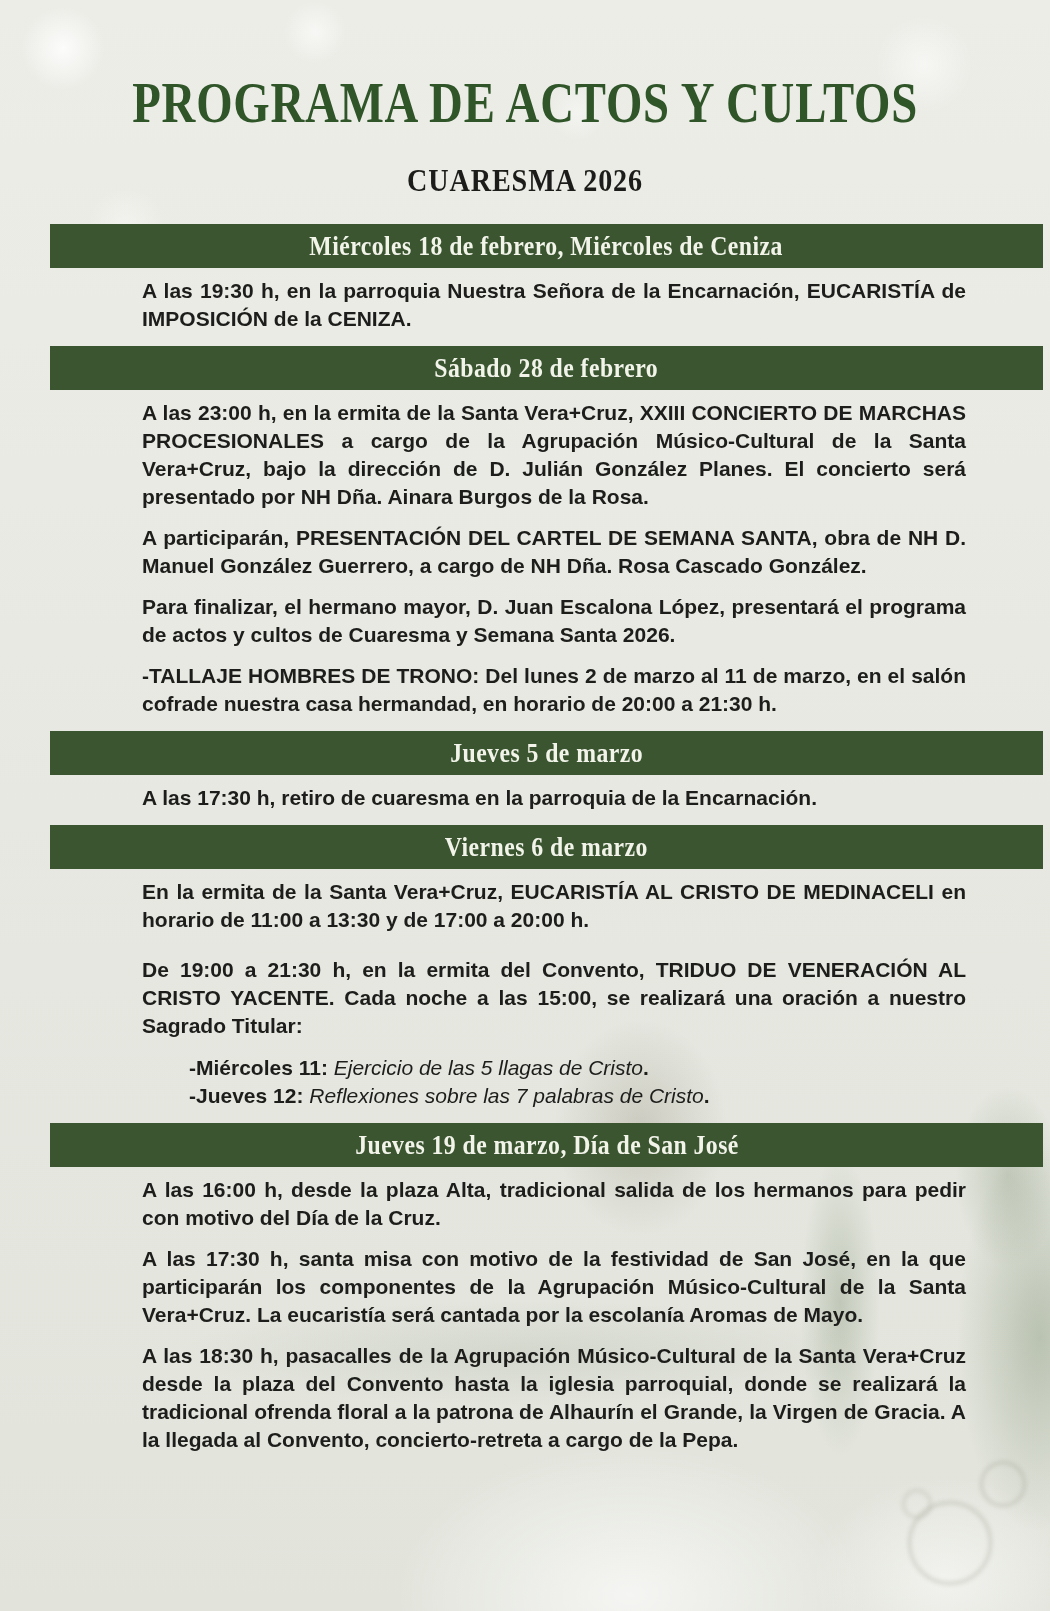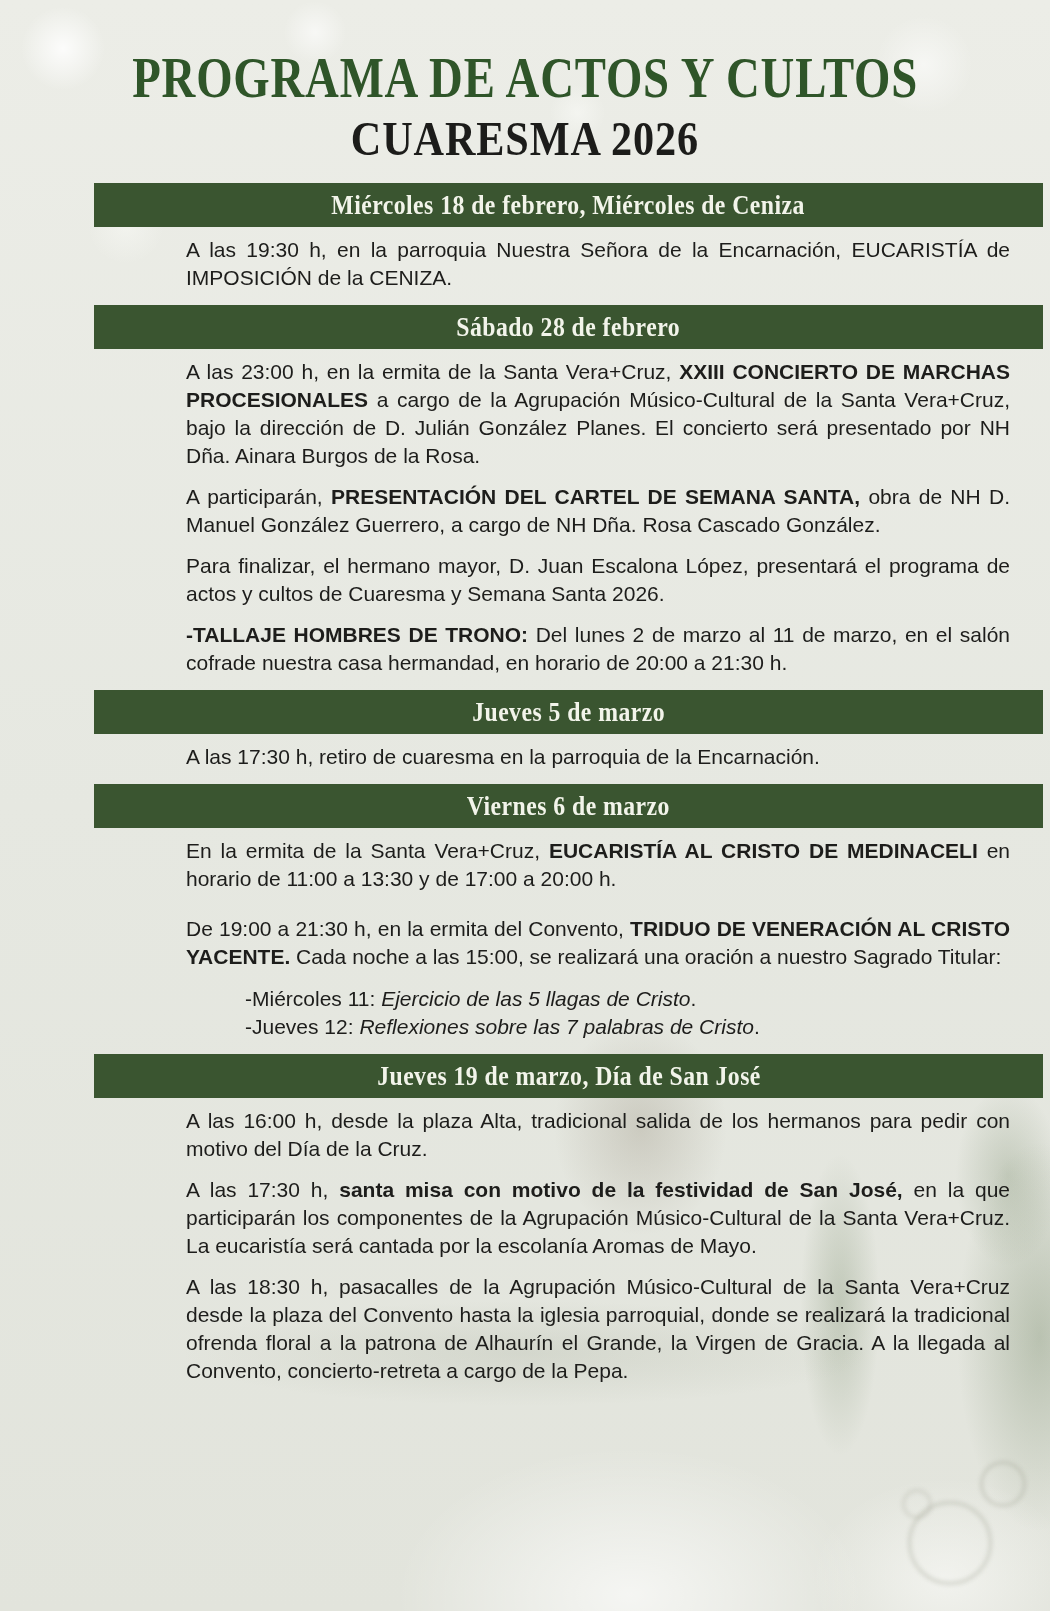--- a/index.html
+++ b/index.html
@@ -37,55 +37,55 @@
   }
   .swirl{
     position:absolute;border:3px solid rgba(160,162,148,.38);border-radius:50%;
     filter:blur(2px);z-index:0;pointer-events:none;
   }
   .swirl.s1{width:84px;height:84px;right:58px;bottom:26px;}
   .swirl.s2{width:46px;height:46px;right:24px;bottom:104px;}
   .swirl.s3{width:30px;height:30px;right:118px;bottom:92px;border-color:rgba(160,162,148,.28);}
 
   
-  .header{position:relative;z-index:1;text-align:center;padding-top:47px;}
+  .header{position:relative;z-index:1;text-align:center;padding-top:72px;}
   .condensed{display:inline-block;transform:scaleX(.82);transform-origin:50% 50%;white-space:nowrap;}
   .title{
     margin:0;font-family:"Liberation Serif", serif;font-weight:700;
     font-size:57px;line-height:62px;color:var(--title-green);letter-spacing:1px;
   }
   .subtitle{
-    margin:8px 0 0;font-family:"Liberation Serif", serif;font-weight:700;
-    font-size:48px;line-height:44px;color:#1c1c1a;letter-spacing:1px;
+    margin:24px 0 0;font-family:"Liberation Serif", serif;font-weight:700;
+    font-size:32px;line-height:44px;color:#1c1c1a;letter-spacing:1px;
   }
   .subtitle .condensed{transform:scaleX(.88);}
 
   
   #sections{position:relative;z-index:1;margin-top:22px;}
-  .section{margin:0 0 6px 0;padding-left:44px;}
+  .section{margin:0 0 6px 0;}
   .banner{
     margin:8px 7px 0 50px;height:44px;background:var(--banner-green);
     display:flex;align-items:center;justify-content:center;
   }
   .banner-label{
     font-family:"Liberation Serif", serif;font-weight:700;font-size:27px;
     color:var(--banner-text);letter-spacing:.5px;transform:scaleX(.88);
   }
   .content{margin:0 0 0 142px;width:824px;padding-top:9px;}
   p.paragraph{
     margin:0 0 13px;font-size:21px;line-height:28px;
     text-align:justify;
   }
-  .list{margin:14px 12px 13px;}
+  .list{margin:14px 0 13px;}
   p.list-item{
     margin:0 0 0 47px;font-size:21px;line-height:28px;text-align:left;
   }
   span.bold{font-weight:700;}
   span.italic{font-style:italic;}
-  span.regular{font-weight:400;}
+  span.regular{font-weight:700;}
 </style>
 </head>
 <body>
 
 <div class="bg-photo"></div>
 <div class="swirl s1"></div>
 <div class="swirl s2"></div>
 <div class="swirl s3"></div>
 
 <div class="header">

